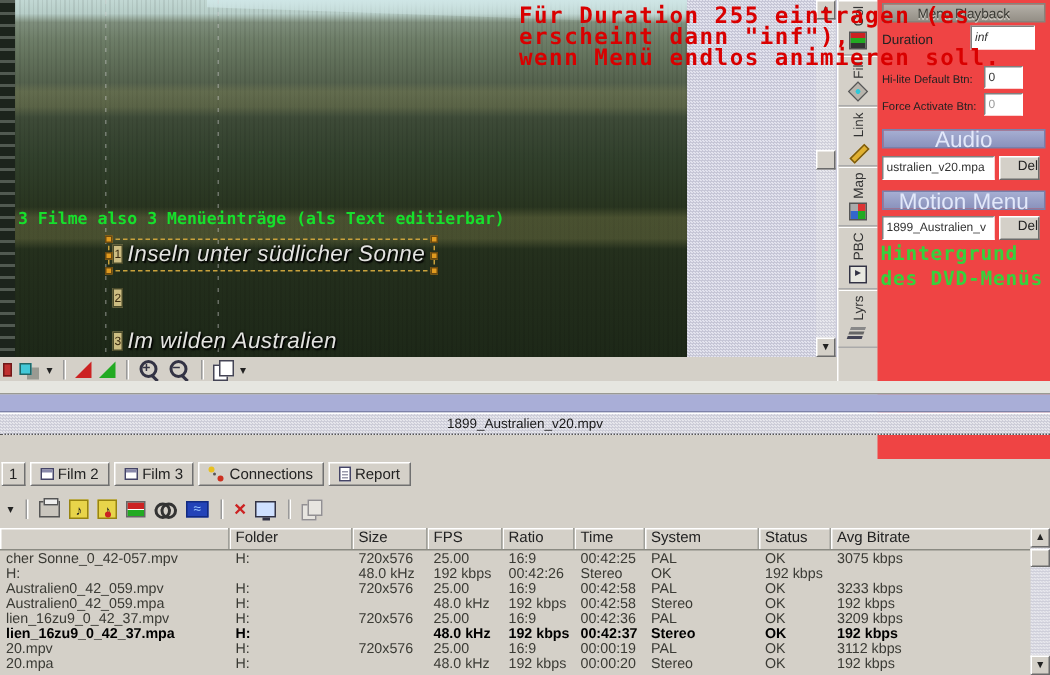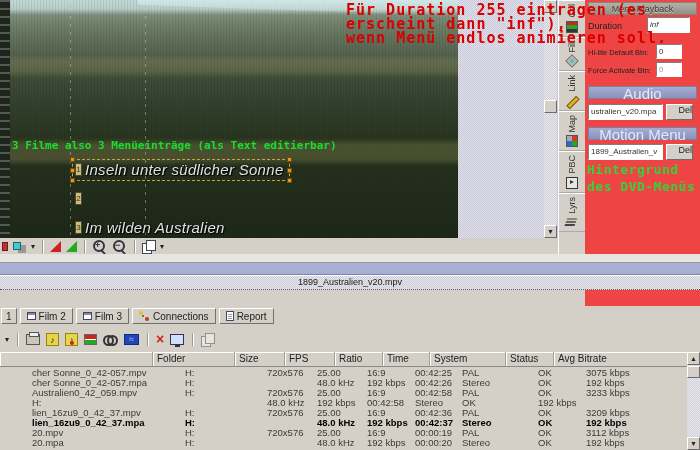--- a/index.html
+++ b/index.html
@@ -142,21 +142,21 @@
   .wave{width:15px;height:11px;background:#2343b8;color:#9ecbff;font-size:9px;line-height:9px;text-align:center;border:1px solid #122a80;}
   .redx{color:#c22;font-weight:bold;font-size:14px;line-height:13px;}
   .monitor{width:14px;height:11px;border:1px solid #334;background:#cfe0ff;position:relative;}
   .monitor::after{content:"";position:absolute;left:4px;bottom:-3px;width:5px;height:2px;background:#334;}
 
   
   .grid{display:grid;grid-template-columns:153px 82px 50px 50px 48px 47px 76px 48px 1fr;}
   .thead{position:absolute;left:0;top:352px;width:688px;height:15px;background:#d4d0c8;border-bottom:1px solid #8a8a82;}
   .hc{font-size:10px;line-height:14px;padding-left:4px;color:#222;border-right:1px solid #a0a09a;box-shadow:inset 1px 1px 0 #fff;overflow:hidden;white-space:nowrap;}
   .tbody{position:absolute;left:0;top:368px;width:688px;}
-  .trow{height:10px;cursor:default;padding-left:28px;}
+  .trow{height:10px;cursor:default;}
   .trow>div{font-size:9.5px;line-height:10px;padding-left:4px;color:#3a3a34;overflow:hidden;white-space:nowrap;}
   .trow.bold>div{font-weight:bold;color:#000;}
   .tbl-sb{right:0;top:352px;height:98px;position:absolute;}
 </style>
 </head>
 <body>
 
 <div class="app">
 
   <div class="preview">
@@ -331,21 +331,20 @@
         <div>720x576</div>
         <div>25.00</div>
         <div>16:9</div>
         <div>00:42:25</div>
         <div>PAL</div>
         <div>OK</div>
         <div>3075 kbps</div>
       </div>
 
       <div class="trow grid">
-        <div>cher Sonne_0_42-057.mpa</div>
         <div>H:</div>
         <div></div>
         <div>48.0 kHz</div>
         <div>192 kbps</div>
         <div>00:42:26</div>
         <div>Stereo</div>
         <div>OK</div>
         <div>192 kbps</div>
       </div>
 
@@ -355,20 +354,21 @@
         <div>720x576</div>
         <div>25.00</div>
         <div>16:9</div>
         <div>00:42:58</div>
         <div>PAL</div>
         <div>OK</div>
         <div>3233 kbps</div>
       </div>
 
       <div class="trow grid">
+        <div>Australien0_42_059.mpa</div>
         <div>H:</div>
         <div></div>
         <div>48.0 kHz</div>
         <div>192 kbps</div>
         <div>00:42:58</div>
         <div>Stereo</div>
         <div>OK</div>
         <div>192 kbps</div>
       </div>
 

